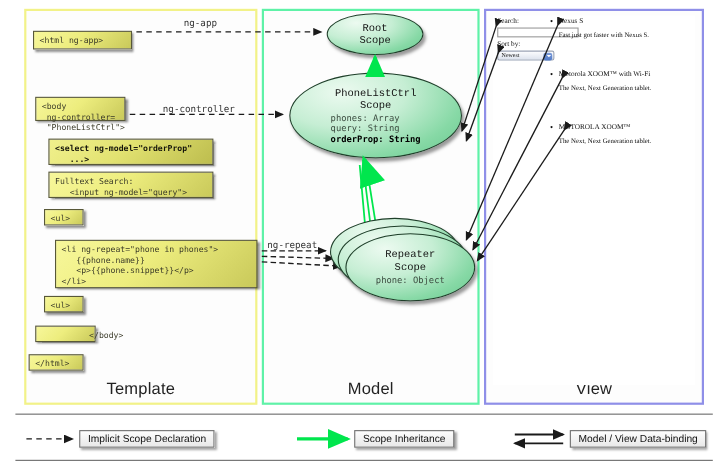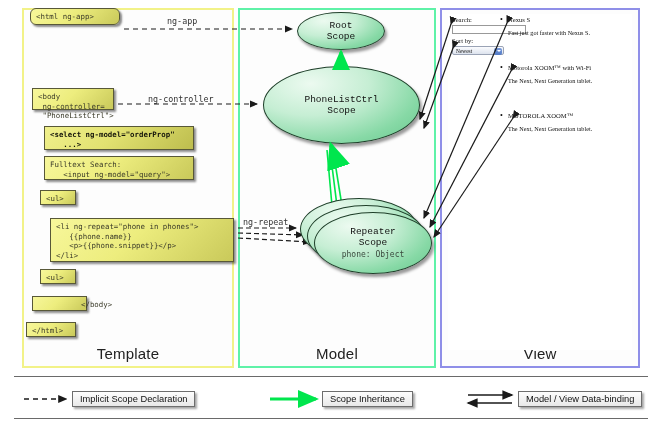--- a/index.html
+++ b/index.html
@@ -74,21 +74,21 @@
   <div class="panel tmpl">
     <div class="panel-label">Template</div>
   </div>
   <div class="panel model">
     <div class="panel-label">Model</div>
   </div>
   <div class="panel view">
     <div class="panel-label">View</div>
   </div>
 
-  <div class="codebox" style="left:30px;top:8px;width:90px;height:17px;border-radius:6px;">&lt;html ng-app&gt;</div>
+  <div class="codebox" style="left:30px;top:28px;width:90px;height:17px;">&lt;html ng-app&gt;</div>
 
   <div class="codebox" style="left:32px;top:88px;width:82px;height:22px;">&lt;body
  ng-controller=
  "PhoneListCtrl"&gt;</div>
 
   <div class="codebox bold" style="left:44px;top:126px;width:150px;height:24px;">&lt;select ng-model="orderProp"
    ...&gt;</div>
 
   <div class="codebox" style="left:44px;top:156px;width:150px;height:24px;">Fulltext Search:
    &lt;input ng-model="query"&gt;</div>
@@ -109,20 +109,21 @@
   <div class="oval" style="left:297px;top:12px;width:88px;height:38px;">
     <div class="title">
       <span>Root</span><br><span>Scope</span>
     </div>
   </div>
 
   <div class="oval" style="left:263px;top:66px;width:157px;height:78px;">
     <div class="title">
       <span>PhoneListCtrl</span><br><span>Scope</span>
     </div>
+    <div class="props"><span>phones: Array</span><br><span>query: String</span><br><b>orderProp: String</b></div>
   </div>
 
   <div class="oval" style="left:300px;top:198px;width:118px;height:62px;z-index:1;"></div>
   <div class="oval" style="left:307px;top:205px;width:118px;height:62px;z-index:2;"></div>
   <div class="oval" style="left:314px;top:212px;width:118px;height:62px;z-index:3;">
     <div class="title">
       <span>Repeater</span><br><span>Scope</span>
     </div>
     <div class="props">phone: Object</div>
   </div>

